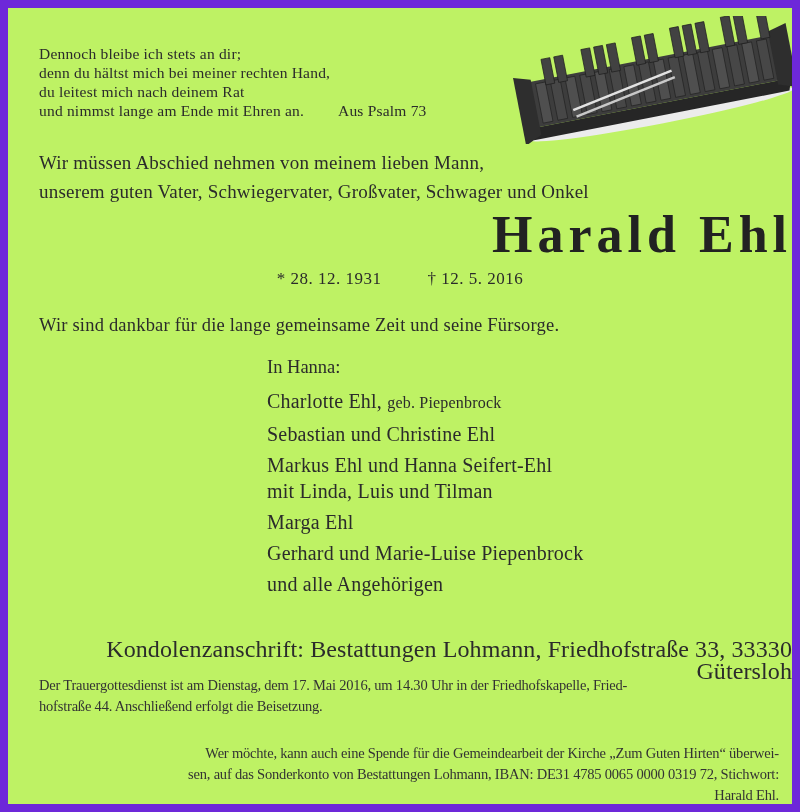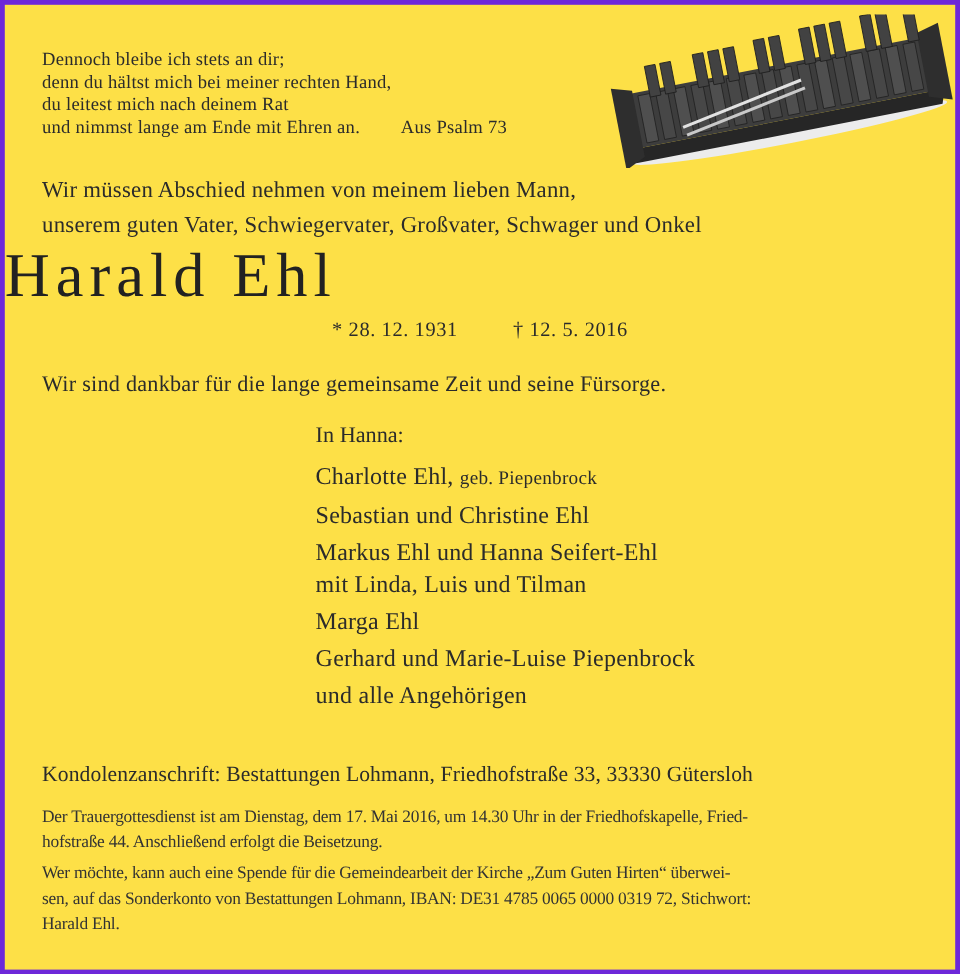--- a/index.html
+++ b/index.html
@@ -1,69 +1,69 @@
 <!DOCTYPE html>
 <html><head>
 <meta charset="utf-8">
 <style>
   html, body { margin: 0; padding: 0; background: #ffffff; }
   .notice {
     position: relative;
     width: 800px;
     height: 812px;
     box-sizing: border-box;
-    border: 4px solid #6d28d9;
-    background: #fde047;
+    border: 8px solid #6d28d9;
+    background: #bef264;
     font-family: "Liberation Serif", "DejaVu Serif", serif;
     color: #2b2b2b;
     overflow: hidden;
   }
   .psalm {
     position: absolute; left: 31px; top: 36px;
     font-size: 15.5px; line-height: 19px; letter-spacing: 0.2px;
   }
   .psalm-attr { margin-left: 34px; }
   .instrument {
     position: absolute; left: 503px; top: 8px; width: 288px; height: 128px;
   }
   .intro {
     position: absolute; left: 31px; top: 140px;
     font-size: 19px; line-height: 29px; letter-spacing: 0.2px;
   }
   .name {
     position: absolute; left: 0; top: 198px; width: 100%;
-    margin: 0; text-align: left; font-weight: normal;
+    margin: 0; text-align: right; font-weight: bold;
     font-size: 52px; line-height: 58px; letter-spacing: 5px; color: #222222;
   }
   .dates {
     position: absolute; left: 0; top: 261px; width: 100%;
     display: flex; justify-content: center; gap: 46px;
     font-size: 17px; letter-spacing: 0.5px; text-align: center;
   }
   .thanks {
     position: absolute; left: 31px; top: 307px;
     font-size: 18.5px; letter-spacing: 0.2px;
   }
   .family {
     position: absolute; left: 259px; top: 347px;
   }
   .in-liebe { font-size: 18.5px; line-height: 24px; margin-bottom: 9px; }
   .fam-group { margin-top: 5px; }
   .fam-line { font-size: 20px; line-height: 26px; letter-spacing: 0.2px; }
   .fam-suffix { font-size: 16px; }
   .kondolenz {
     position: absolute; left: 31px; top: 630px;
-    font-size: 18px; line-height: 22px; letter-spacing: 0.1px;
+    font-size: 24px; line-height: 22px; letter-spacing: 0.1px; text-align: right;
   }
   .footer {
     position: absolute; left: 31px; top: 667px; width: 740px;
     font-size: 14.5px; line-height: 21px; letter-spacing: -0.2px; color: #333333;
   }
   .footer p { margin: 0; }
-  .footer p + p { margin-top: 5px; }
+  .footer p + p { margin-top: 26px; text-align: right; }
   .foot-line { white-space: nowrap; }
 </style>
 </head>
 <body>
 
 <div class="notice">
 
   <div class="psalm">
     <div>Dennoch bleibe ich stets an dir;</div>
     <div>denn du hältst mich bei meiner rechten Hand,</div>

